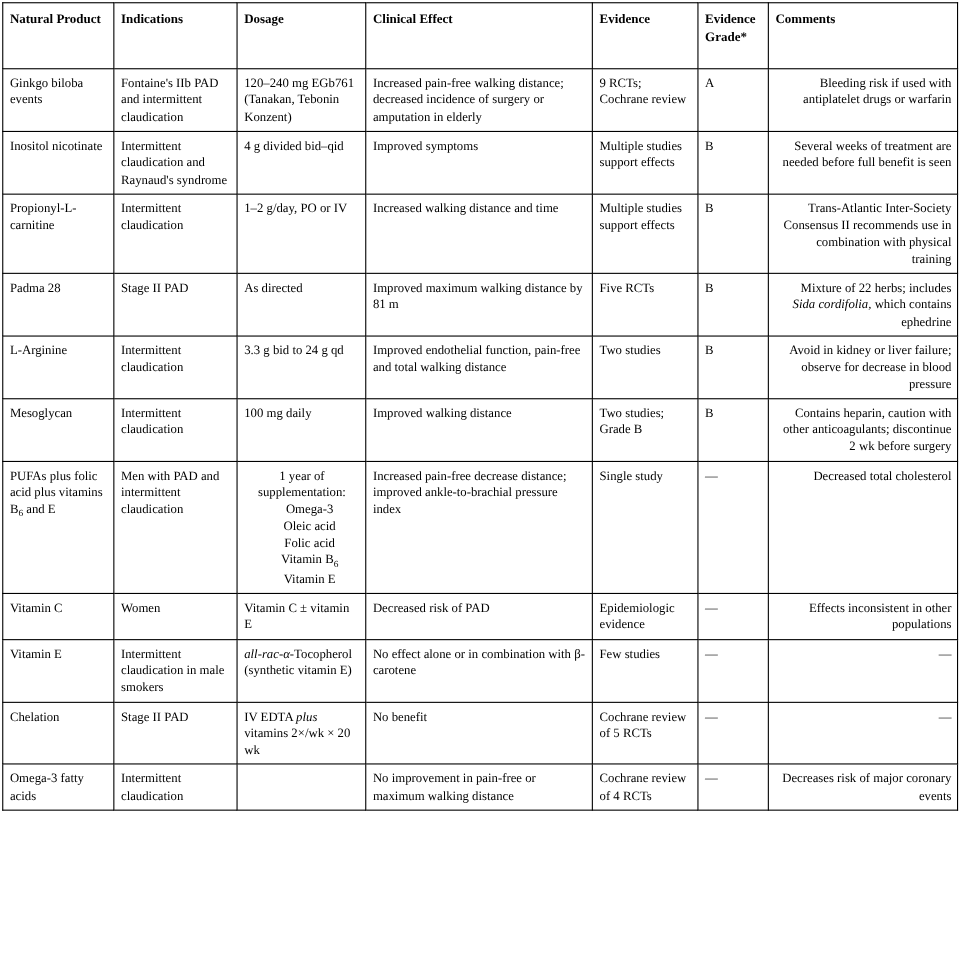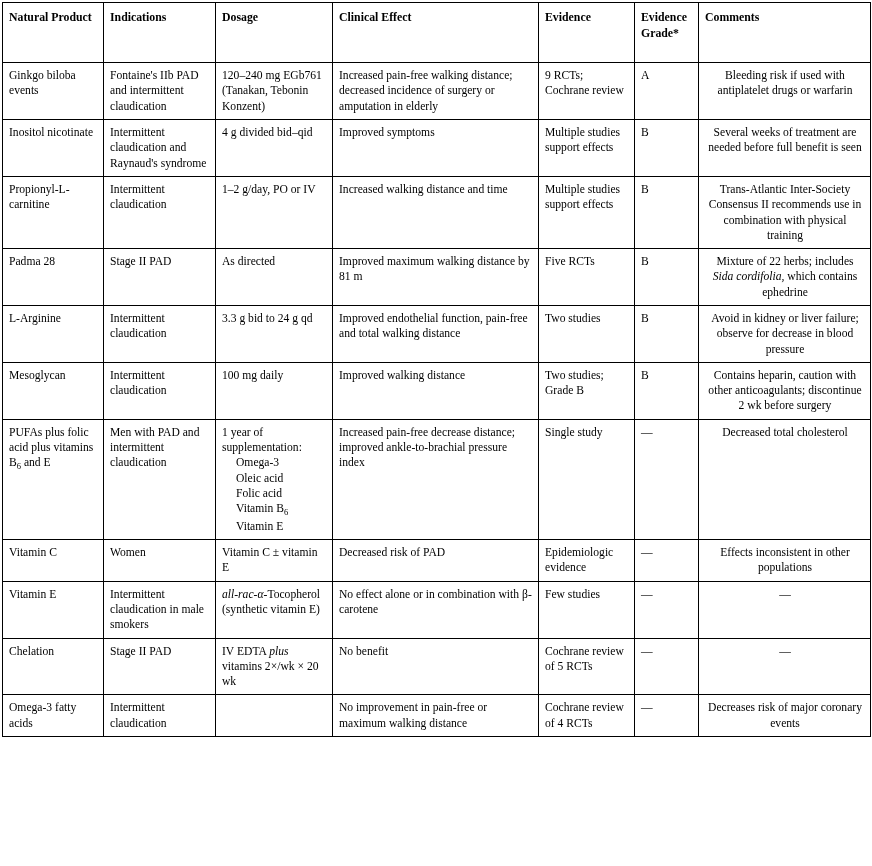--- a/index.html
+++ b/index.html
@@ -45,31 +45,32 @@
     font-size: 11.8px;
     text-align: left;
     padding-top: 7px;
     padding-bottom: 21px;
     vertical-align: top;
   }
   table.nat thead th.grade {
     text-align: left;
   }
   td.ctr-cell {
-    text-align: center;
+    text-align: right;
   }
   .ital {
     font-style: italic;
   }
   .sub {
     font-size: 8.5px;
     vertical-align: sub;
   }
   .stack {
     display: block;
+    text-align: center;
   }
   .indent1 { display: block; padding-left: 14px; }
   .dash { text-align: center; }
   .hdrwrap { display: block; }
 </style>
 </head>
 <body>
 
 <div id="sheet">
   <table class="nat">

